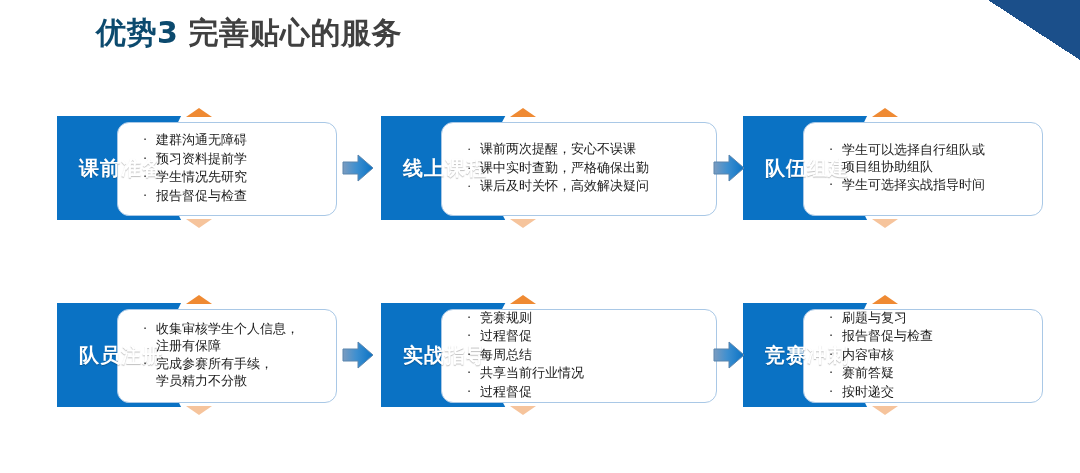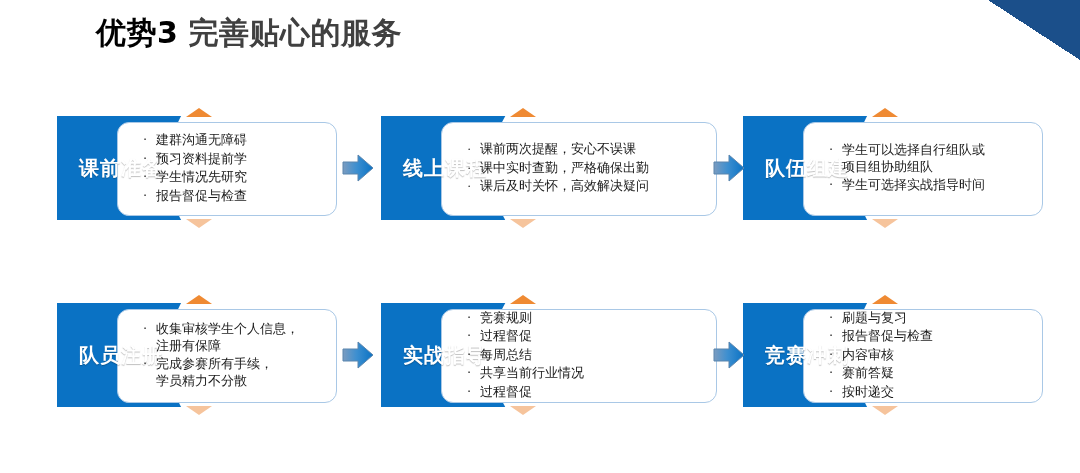--- a/index.html
+++ b/index.html
@@ -18,21 +18,21 @@
     background:linear-gradient(to bottom left, #1b4f8a 50%, rgba(255,255,255,0) 50%);
     pointer-events:none;
   }
 
   
   .title{
     position:absolute;left:96px;top:13px;
     font-size:30px;font-weight:bold;letter-spacing:0.5px;
     white-space:nowrap;
   }
-  .title .t-num{color:#000000;}
+  .title .t-num{color:#0c4a6e;}
   .title .t-main{color:#404040;margin-left:10px;}
 
   
   .step{position:absolute;height:104px;}
 
   .step .blue{
     position:absolute;left:0;top:0;width:135px;height:104px;
     background:#0a72c4;
   }
   

